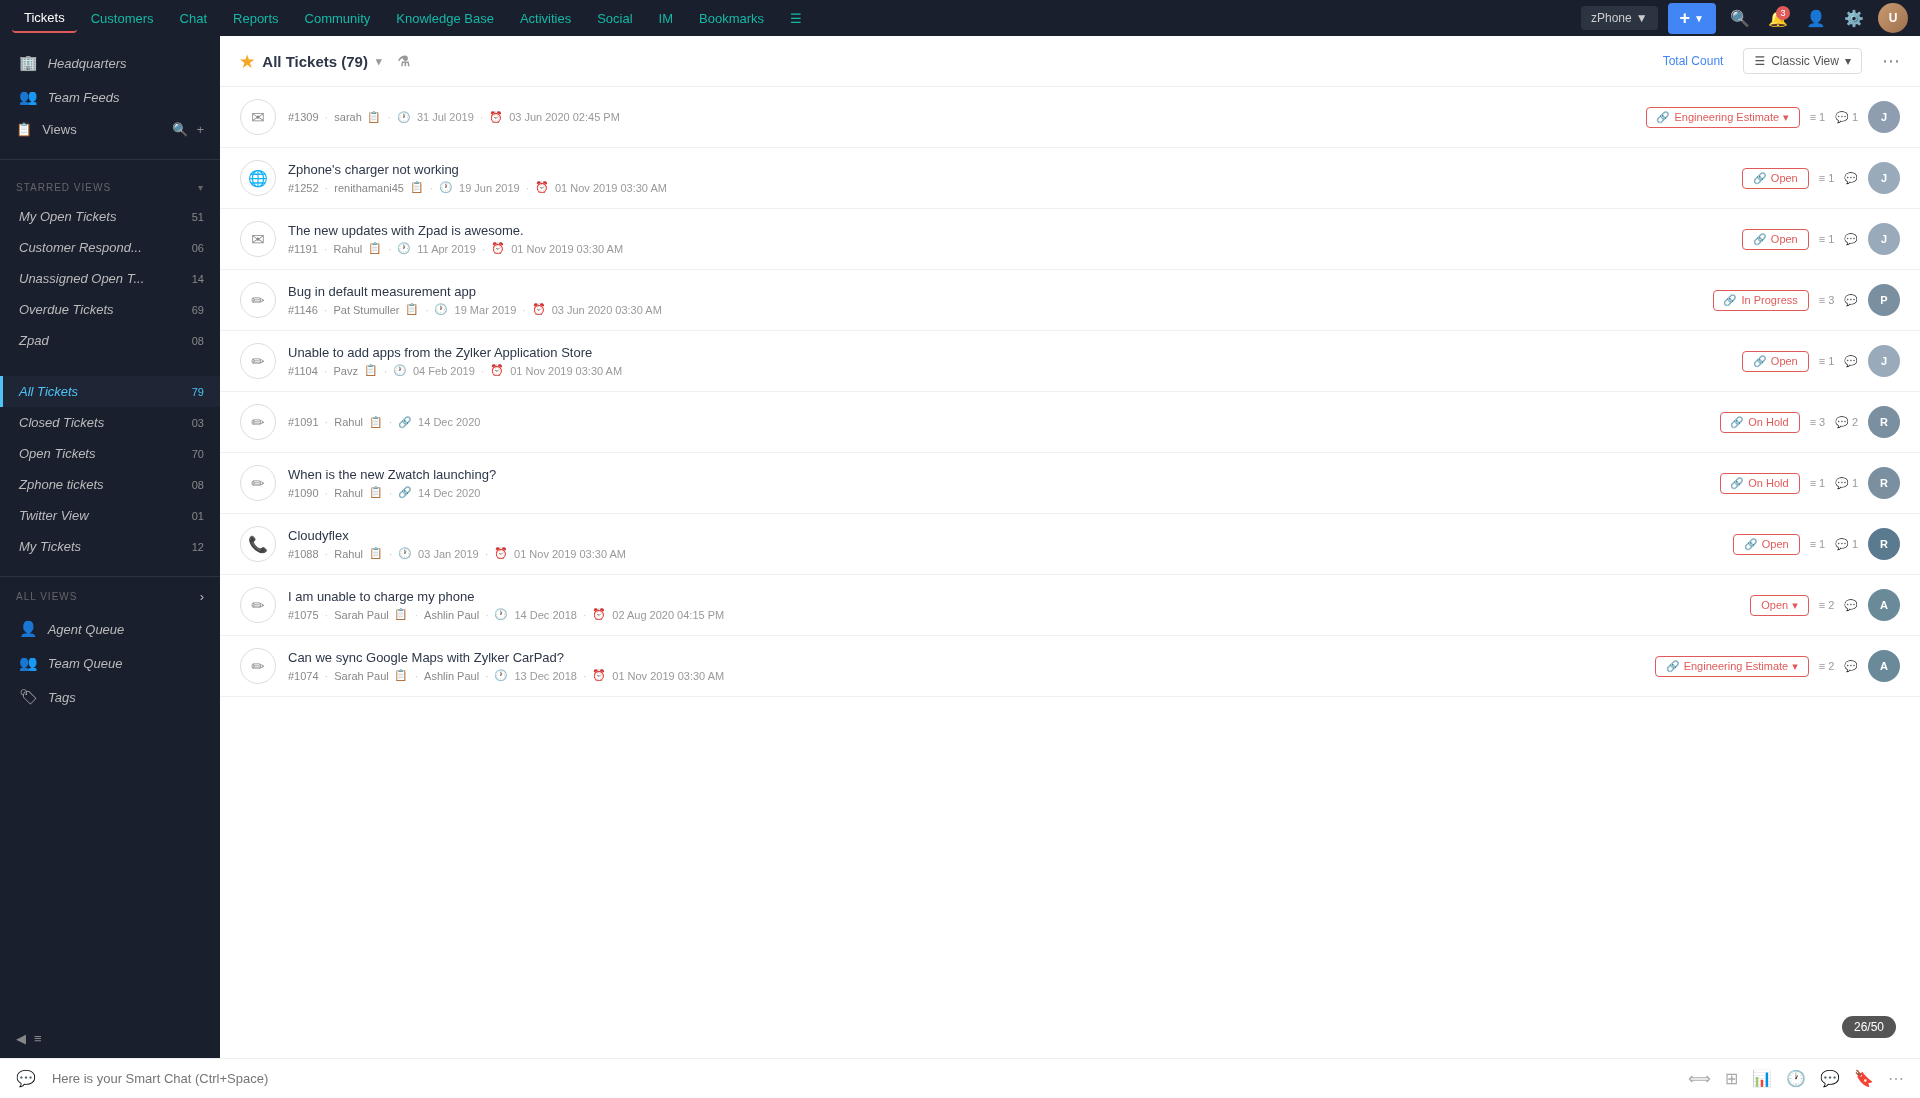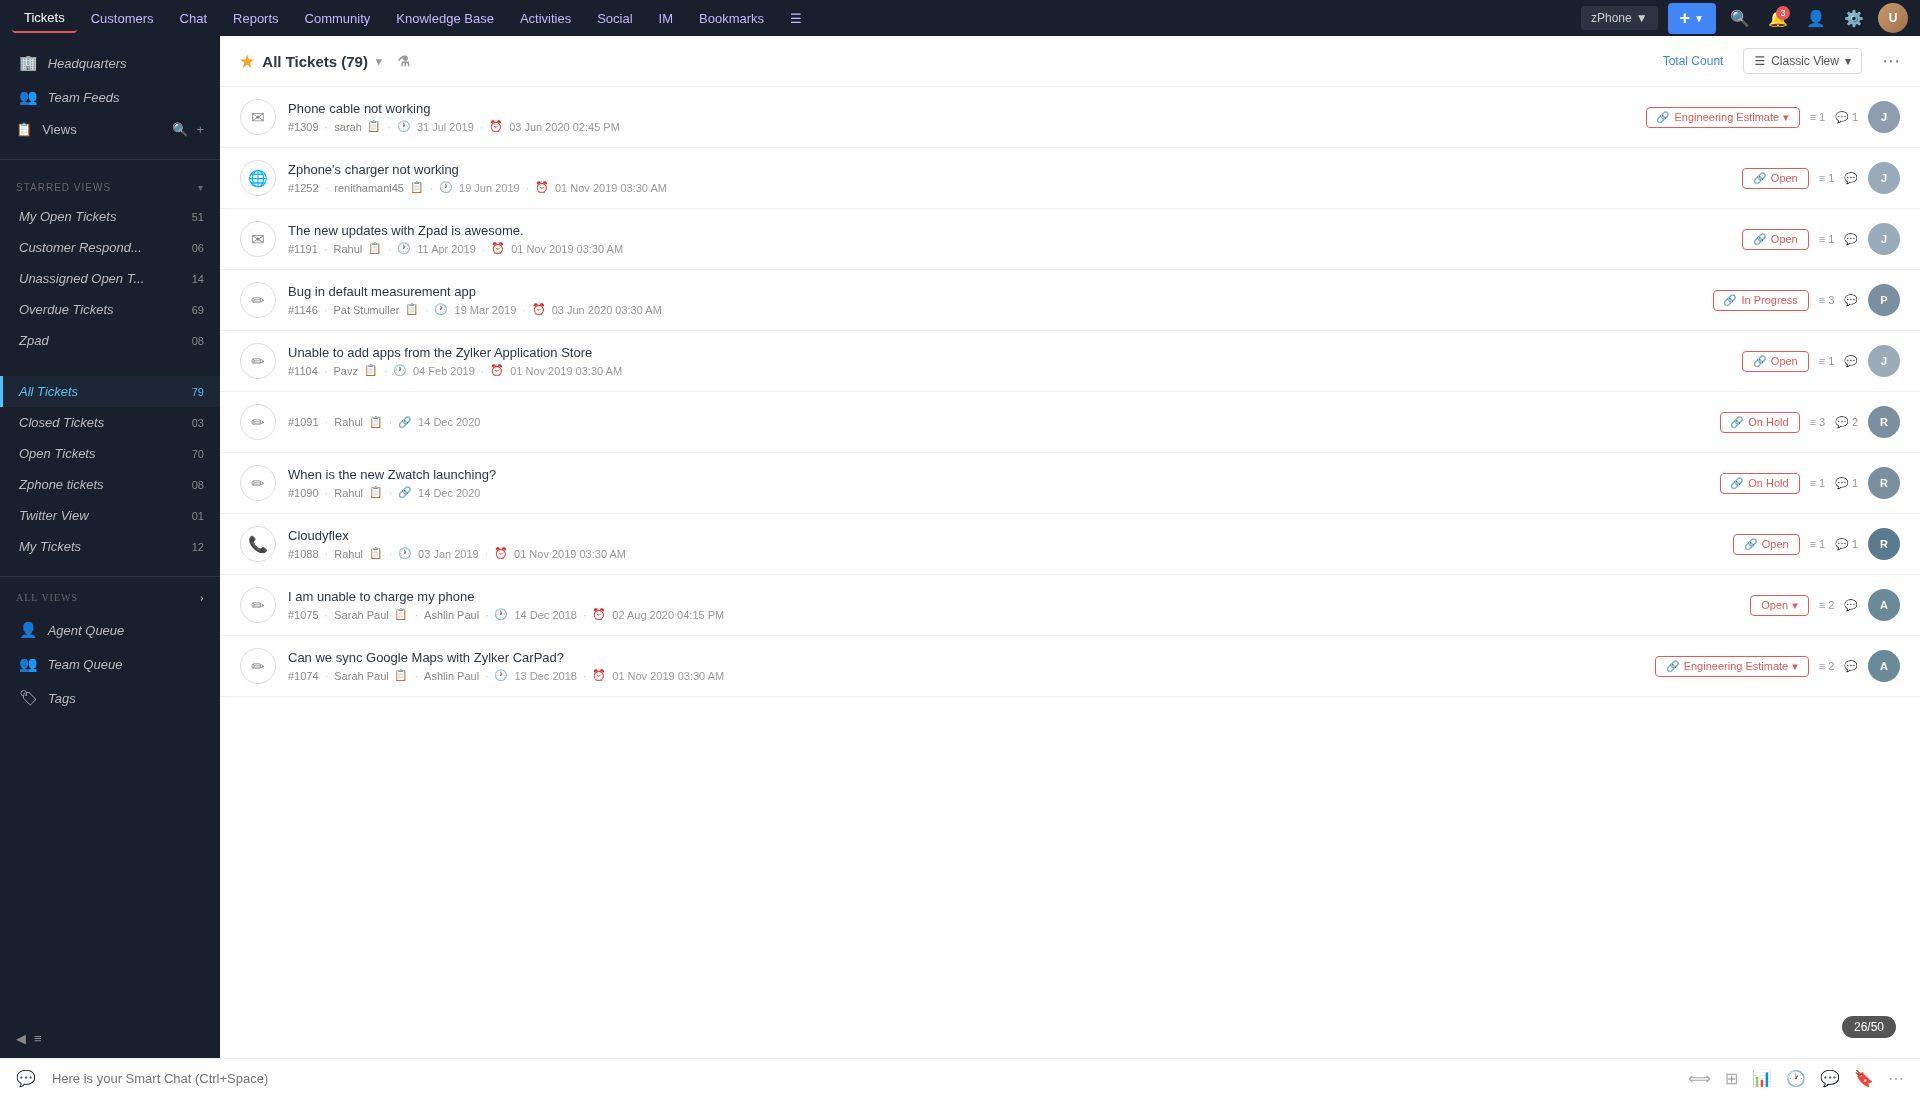--- a/index.html
+++ b/index.html
@@ -1,20 +1,20 @@
 <!DOCTYPE html>
 <html><head>
   <meta charset="utf-8">
   <style>
     * { box-sizing: border-box; margin: 0; padding: 0; }
     body { font-family: -apple-system, BlinkMacSystemFont, 'Segoe UI', sans-serif; background: #f5f7fa; color: #2d3748; font-size: 13px; display: flex; flex-direction: column; height: 100vh; overflow: hidden; }
 
     
     .top-nav { background: #1a1f2e; color: #ccc; display: flex; align-items: center; height: 36px; padding: 0 12px; gap: 2px; flex-shrink: 0; }
-    .top-nav-item { color: #c4b5fd; padding: 6px 12px; cursor: pointer; border-radius: 4px; font-size: 13px; white-space: nowrap; }
+    .top-nav-item { color: #14b8a6; padding: 6px 12px; cursor: pointer; border-radius: 4px; font-size: 13px; white-space: nowrap; }
     .top-nav-item.active { color: #fff; border-bottom: 2px solid #e05a5a; }
     .top-nav-spacer { flex: 1; }
     .top-nav-right { display: flex; align-items: center; gap: 10px; }
     .zphone-btn { background: #2d3441; color: #ccc; border: none; padding: 5px 10px; border-radius: 4px; cursor: pointer; font-size: 12px; display: flex; align-items: center; gap: 4px; }
     .add-btn { background: #4285f4; color: #fff; border: none; padding: 5px 12px; border-radius: 4px; cursor: pointer; font-size: 18px; font-weight: bold; display: flex; align-items: center; gap: 4px; }
     .nav-icon { width: 28px; height: 28px; display: flex; align-items: center; justify-content: center; cursor: pointer; color: #aaa; font-size: 16px; position: relative; }
     .badge { position: absolute; top: 2px; right: 2px; background: #e05a5a; color: #fff; border-radius: 50%; width: 14px; height: 14px; font-size: 9px; display: flex; align-items: center; justify-content: center; }
     .avatar-top { width: 30px; height: 30px; border-radius: 50%; background: #888; overflow: hidden; cursor: pointer; }
 
     
@@ -72,21 +72,21 @@
     
     .bottom-bar { height: 40px; background: #fff; border-top: 1px solid #eee; display: flex; align-items: center; padding: 0 16px; gap: 16px; flex-shrink: 0; }
     .smart-chat-input { flex: 1; border: none; outline: none; font-size: 13px; color: #888; background: transparent; }
     .bottom-icons { display: flex; align-items: center; gap: 14px; margin-left: auto; }
     .bottom-icon { color: #aaa; cursor: pointer; font-size: 16px; }
 
     
     .page-counter { position: fixed; bottom: 60px; right: 24px; background: #555; color: #fff; border-radius: 20px; padding: 4px 12px; font-size: 12px; }
 
     
-    .all-views-item { display: flex; align-items: center; padding: 8px 16px; cursor: pointer; color: #bbb; font-size: 13px; font-family: Liberation Serif, serif; }
+    .all-views-item { display: flex; align-items: center; padding: 8px 16px; cursor: pointer; color: #bbb; font-size: 13px; }
 
     
     ::-webkit-scrollbar { width: 4px; }
     ::-webkit-scrollbar-track { background: transparent; }
     ::-webkit-scrollbar-thumb { background: #ccc; border-radius: 2px; }
   </style>
 </head>
 <body>
 
 <nav class="top-nav">
@@ -239,21 +239,20 @@
         </button>
         <span class="more-btn">⋯</span>
       </div>
     </div>
 
     <div class="ticket-list">
 
       <div class="ticket-row">
         <div class="ticket-icon">✉</div>
         <div class="ticket-info">
-          <div class="ticket-subject">Phone cable not working</div>
           <div class="ticket-meta">
             <span class="id">#1309</span>
             <span class="dot">·</span>
             <span class="name">sarah</span>
             <span>📋</span>
             <span class="dot">·</span>
             <span>🕐</span>
             <span>31 Jul 2019</span>
             <span class="dot">·</span>
             <span style="color:#e05a5a;">⏰</span>

